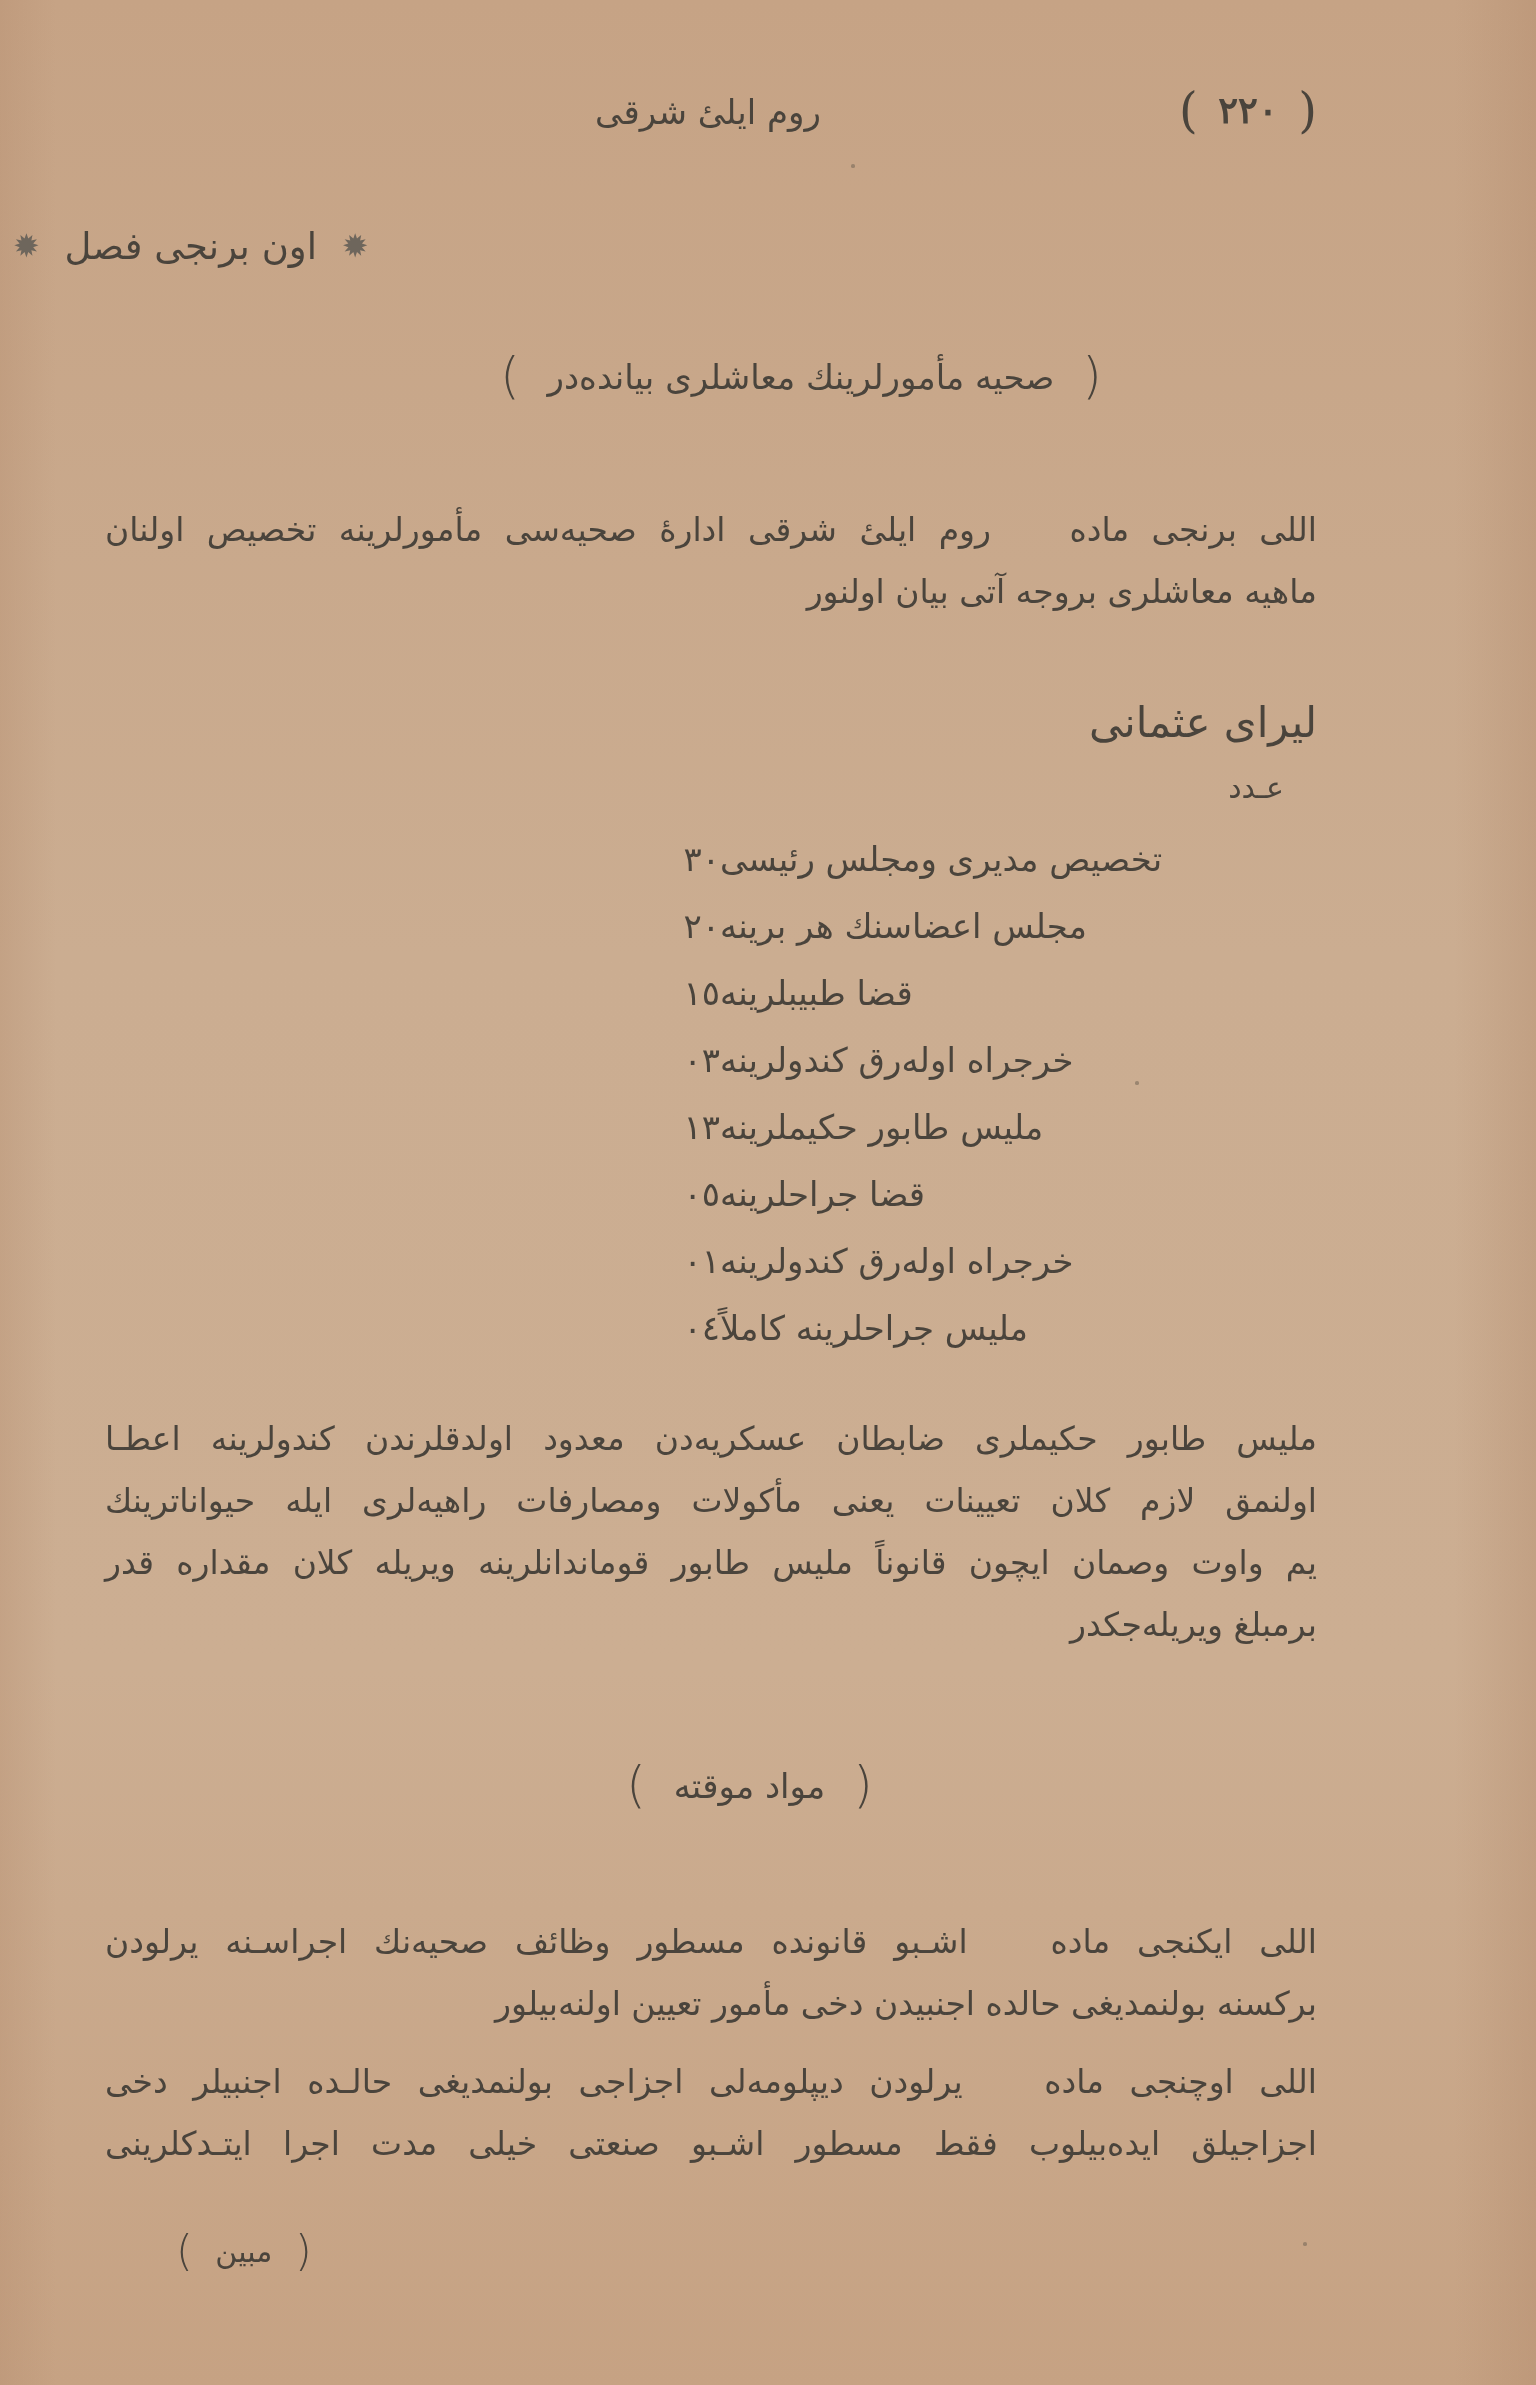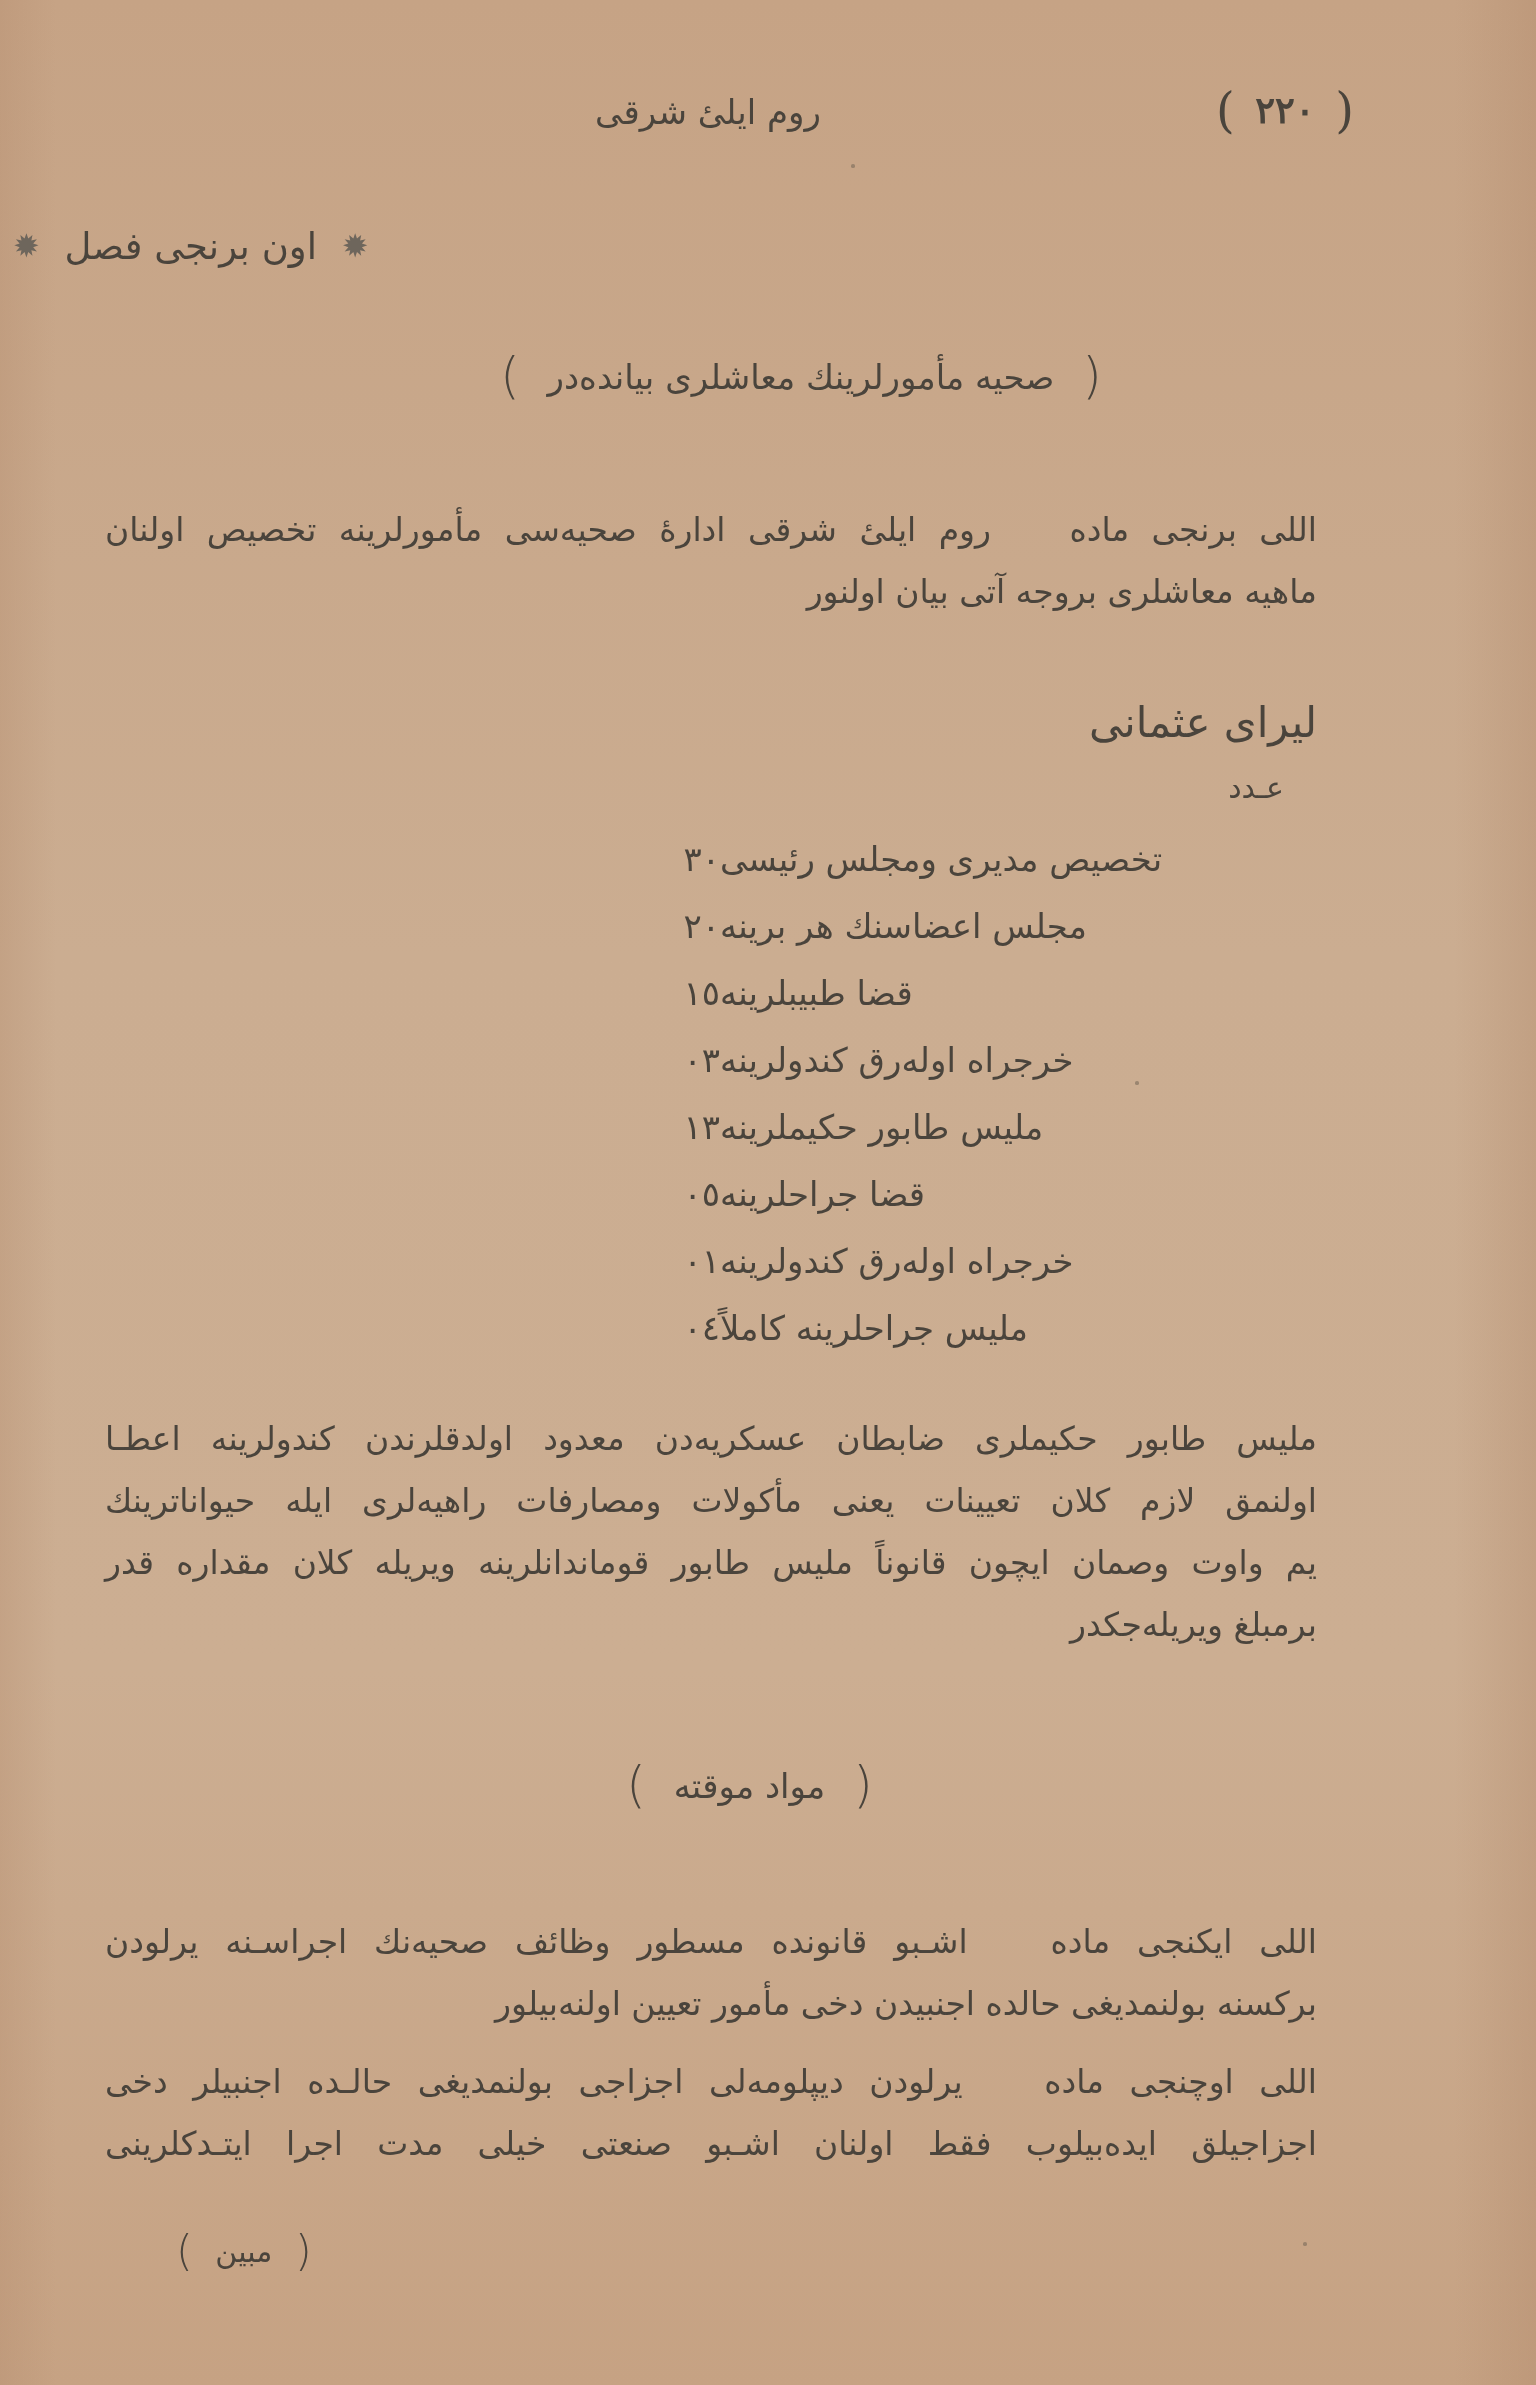--- a/index.html
+++ b/index.html
@@ -37,21 +37,20 @@
       height: 65px;
     }
     .page-number {
       position: absolute;
       left: 1179px;
       top: 0;
       font-size: 37px;
       line-height: 56px;
       direction: ltr;
       white-space: nowrap;
-      margin-left: 37px;
     }
     .page-number .paren {
       font-size: 48px;
       font-weight: 300;
       vertical-align: -3.7px;
     }
     .page-number .num {
       padding: 0 20.5px;
       font-weight: bold;
       direction: rtl;
@@ -269,21 +268,21 @@
     <span class="paren-lg">)</span>
   </div>
 
   <div class="para arabic" style="top:1911px;">
     <span class="line full"><span class="article-label">اللی ایکنجی ماده</span> <span>اشـبو قانونده مسطور وظائف صحیه‌نك اجراسـنه یرلودن</span></span>
     <span class="line">برکسنه بولنمدیغی حالده اجنبیدن دخی مأمور تعیین اولنه‌بیلور</span>
   </div>
 
   <div class="para arabic" style="top:2051px;">
     <span class="line full"><span class="article-label">اللی اوچنجی ماده</span> <span>یرلودن دیپلومه‌لی اجزاجی بولنمدیغی حالـده اجنبیلر دخی</span></span>
-    <span class="line full">اجزاجیلق ایده‌بیلوب فقط اولنان اشـبو صنعتی خیلی مدت اجرا ایتـدکلرینی</span>
+    <span class="line full">اجزاجیلق ایده‌بیلوب فقط مسطور اشـبو صنعتی خیلی مدت اجرا ایتـدکلرینی</span>
   </div>
 
   <div class="signature arabic">
     <span class="paren-lg">(</span>
     <span>مبین</span>
     <span class="paren-lg">)</span>
   </div>
 
   <div class="speck" style="left:1303px; top:2242px;"></div>
   <div class="speck" style="left:1135px; top:1081px;"></div>

